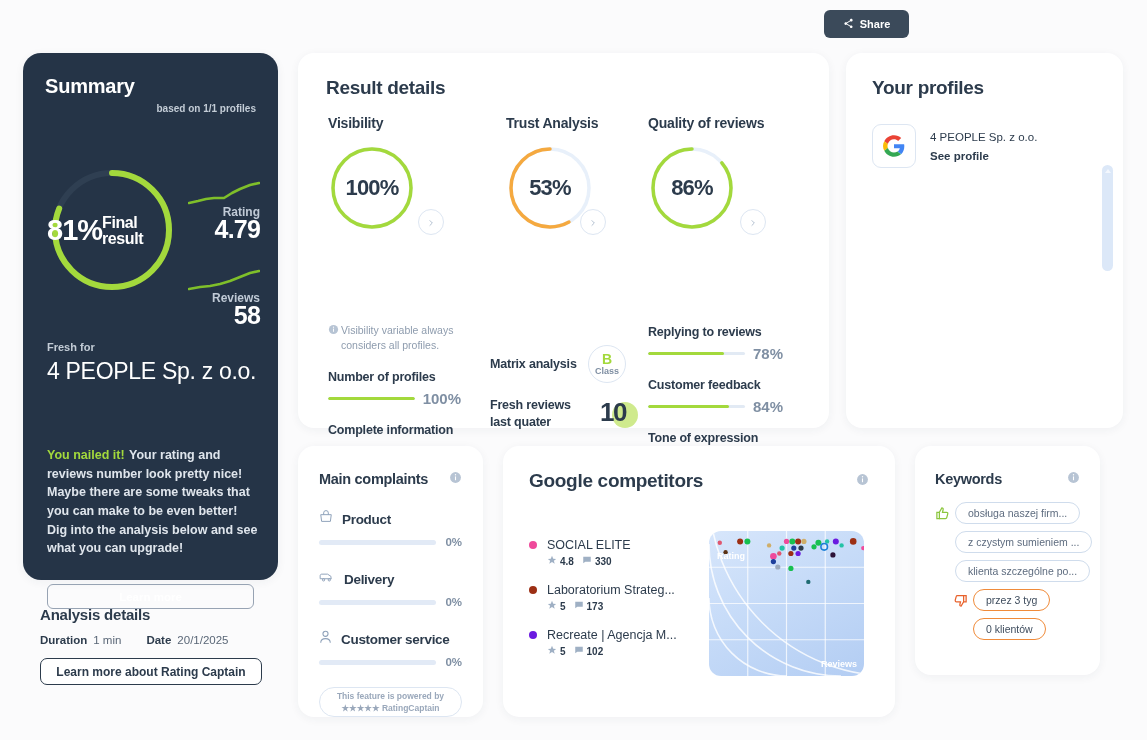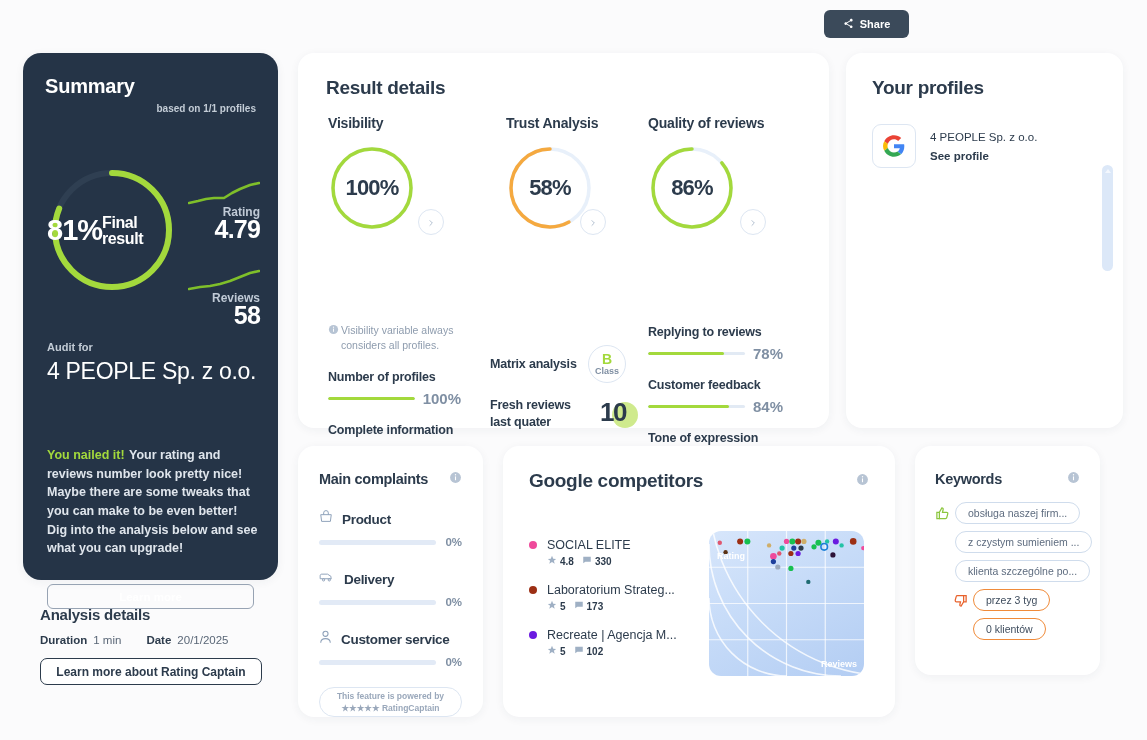--- a/index.html
+++ b/index.html
@@ -271,21 +271,21 @@
     </div>
 
     <div class="metric reviews">
       <svg class="spark" width="72" height="24" viewBox="0 0 72 24">
         <polyline points="1,20 12,18 22,17 32,15 42,12 52,8 62,4 71,2" fill="none" stroke="#7fbf2a" stroke-width="2.6" stroke-linecap="round" stroke-linejoin="round"></polyline>
       </svg>
       <div class="m-lbl">Reviews</div>
       <div class="m-val">58</div>
     </div>
 
-    <div class="audit-for">Audit for</div>
+    <div class="audit-for">Fresh for</div>
     <div class="company">4 PEOPLE Sp. z o.o.</div>
 
     <div class="nailed">
       <span class="title">You nailed it!</span>
       <span class="body">Your rating and reviews number look pretty nice! Maybe there are some tweaks that you can make to be even better! Dig into the analysis below and see what you can upgrade!</span>
     </div>
 
     <button class="learn-more">Learn more</button>
   </div>
 
@@ -317,21 +317,21 @@
         </div>
       </div>
 
       <div class="col col-1">
         <h3>Trust Analysis</h3>
         <div class="ring">
           <svg width="88" height="88" viewBox="0 0 88 88">
             <circle cx="44" cy="44" r="39" fill="none" stroke="#e8f0fa" stroke-width="3.5"></circle>
             <circle class="ring-arc" cx="44" cy="44" r="39" fill="none" stroke="#f5a93f" stroke-width="3.5" stroke-linecap="round" transform="rotate(-90 44 44) scale(1,-1) translate(0,-88)" stroke-dasharray="142.12565164840223 245.04422698000386"></circle>
           </svg>
-          <div class="val">58%</div>
+          <div class="val">53%</div>
         </div>
       </div>
 
       <div class="col col-2">
         <h3>Quality of reviews</h3>
         <div class="ring">
           <svg width="88" height="88" viewBox="0 0 88 88">
             <circle cx="44" cy="44" r="39" fill="none" stroke="#e8f0fa" stroke-width="3.5"></circle>
             <circle class="ring-arc" cx="44" cy="44" r="39" fill="none" stroke="#a3d93c" stroke-width="3.5" stroke-linecap="round" transform="rotate(-90 44 44) scale(1,-1) translate(0,-88)" stroke-dasharray="210.7380352028033 245.04422698000386"></circle>
           </svg>

